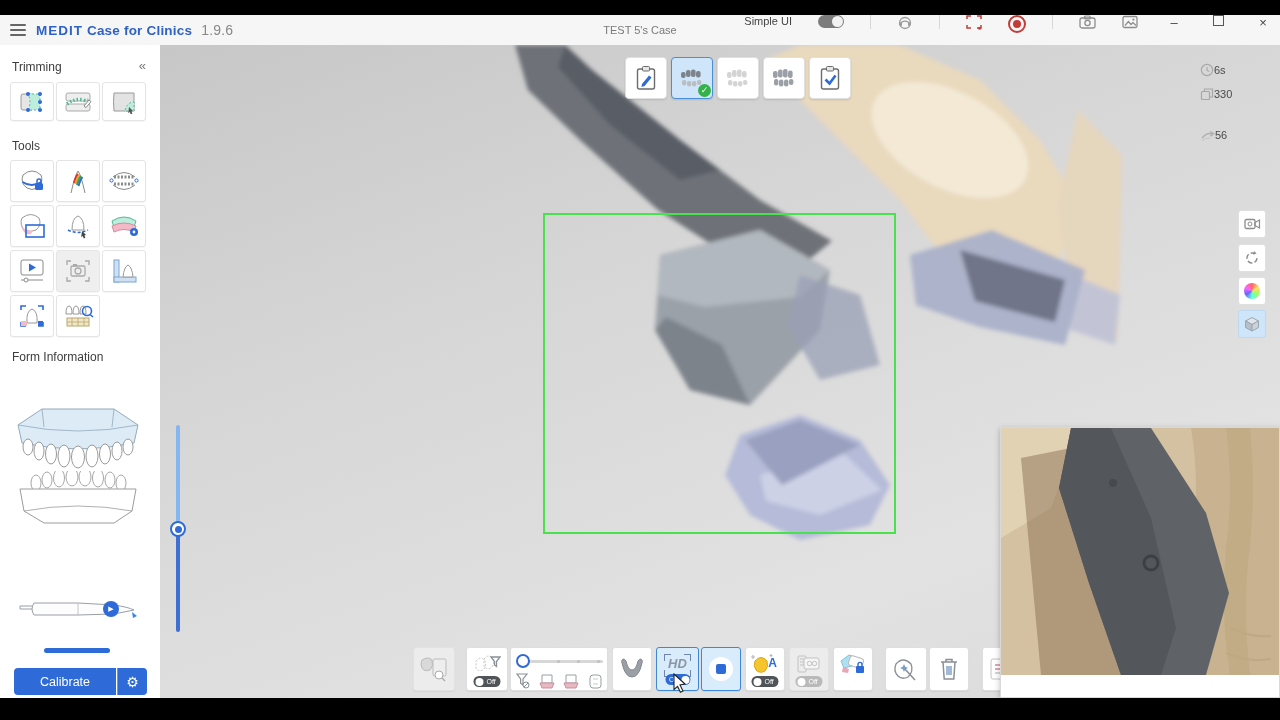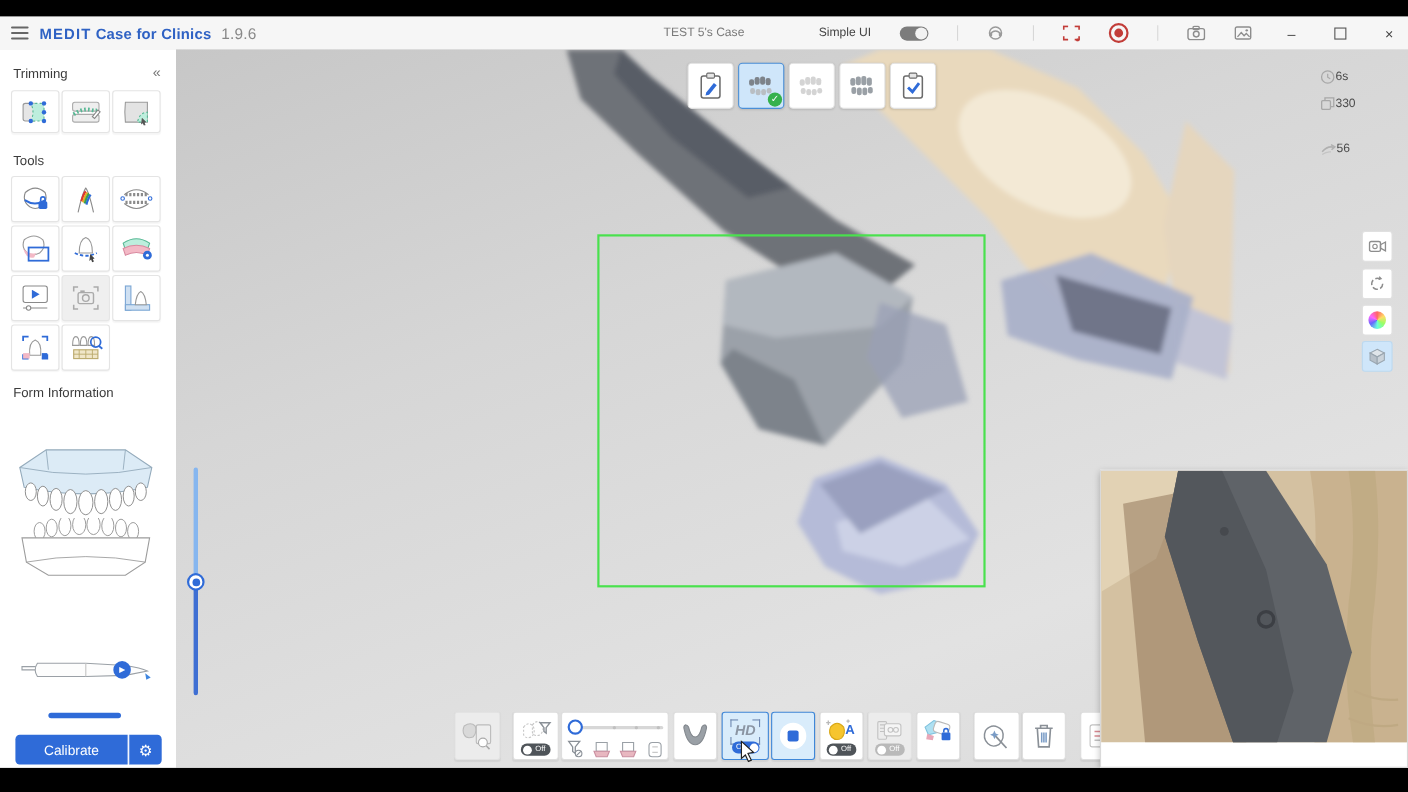--- a/index.html
+++ b/index.html
@@ -7,21 +7,21 @@
   .app{position:absolute;top:15px;left:0;width:1280px;height:683px;background:#ededed;overflow:hidden}
 
   
   .titlebar{position:absolute;top:0;left:0;width:1280px;height:30px;background:#f6f6f6;border-bottom:1px solid #e2e2e2;display:flex;align-items:center}
   .burger{width:16px;height:12px;margin-left:10px;display:flex;flex-direction:column;justify-content:space-between;cursor:pointer}
   .burger i{display:block;height:2px;background:#666;border-radius:1px}
   .brand{margin-left:10px;font-size:13.5px;font-weight:bold;color:#2f62c4;letter-spacing:.2px}
   .brand .medit{letter-spacing:1px}
   .version{font-size:14px;color:#888;font-weight:normal;margin-left:5px}
   .case-title{position:absolute;left:0;right:0;text-align:center;font-size:11px;color:#7a7a7a}
-  .tb-right{position:absolute;right:8px;top:0;height:30px;display:flex;align-items:center;gap:26px}
+  .tb-right{position:absolute;right:8px;top:0;height:30px;display:flex;align-items:flex-start;gap:26px}
   .tb-label{font-size:11px;color:#444}
   .toggle{width:26px;height:13px;border-radius:7px;background:#7c7c7c;position:relative;cursor:pointer}
   .toggle i{position:absolute;right:1px;top:1px;width:11px;height:11px;border-radius:50%;background:#f2f2f2}
   .vdiv{width:1px;height:14px;background:#d7d7d7}
   .winbtn{font-size:13px;color:#444;width:18px;text-align:center;cursor:pointer}
   .maxbox{width:9px;height:9px;border:1.5px solid #555;margin:0 4px;cursor:pointer}
   .rec-dot{width:14px;height:14px;border:2px solid #c23c38;border-radius:50%;position:relative;cursor:pointer}
   .rec-dot i{position:absolute;left:3px;top:3px;width:8px;height:8px;background:#c23c38;border-radius:50%}
 
   

